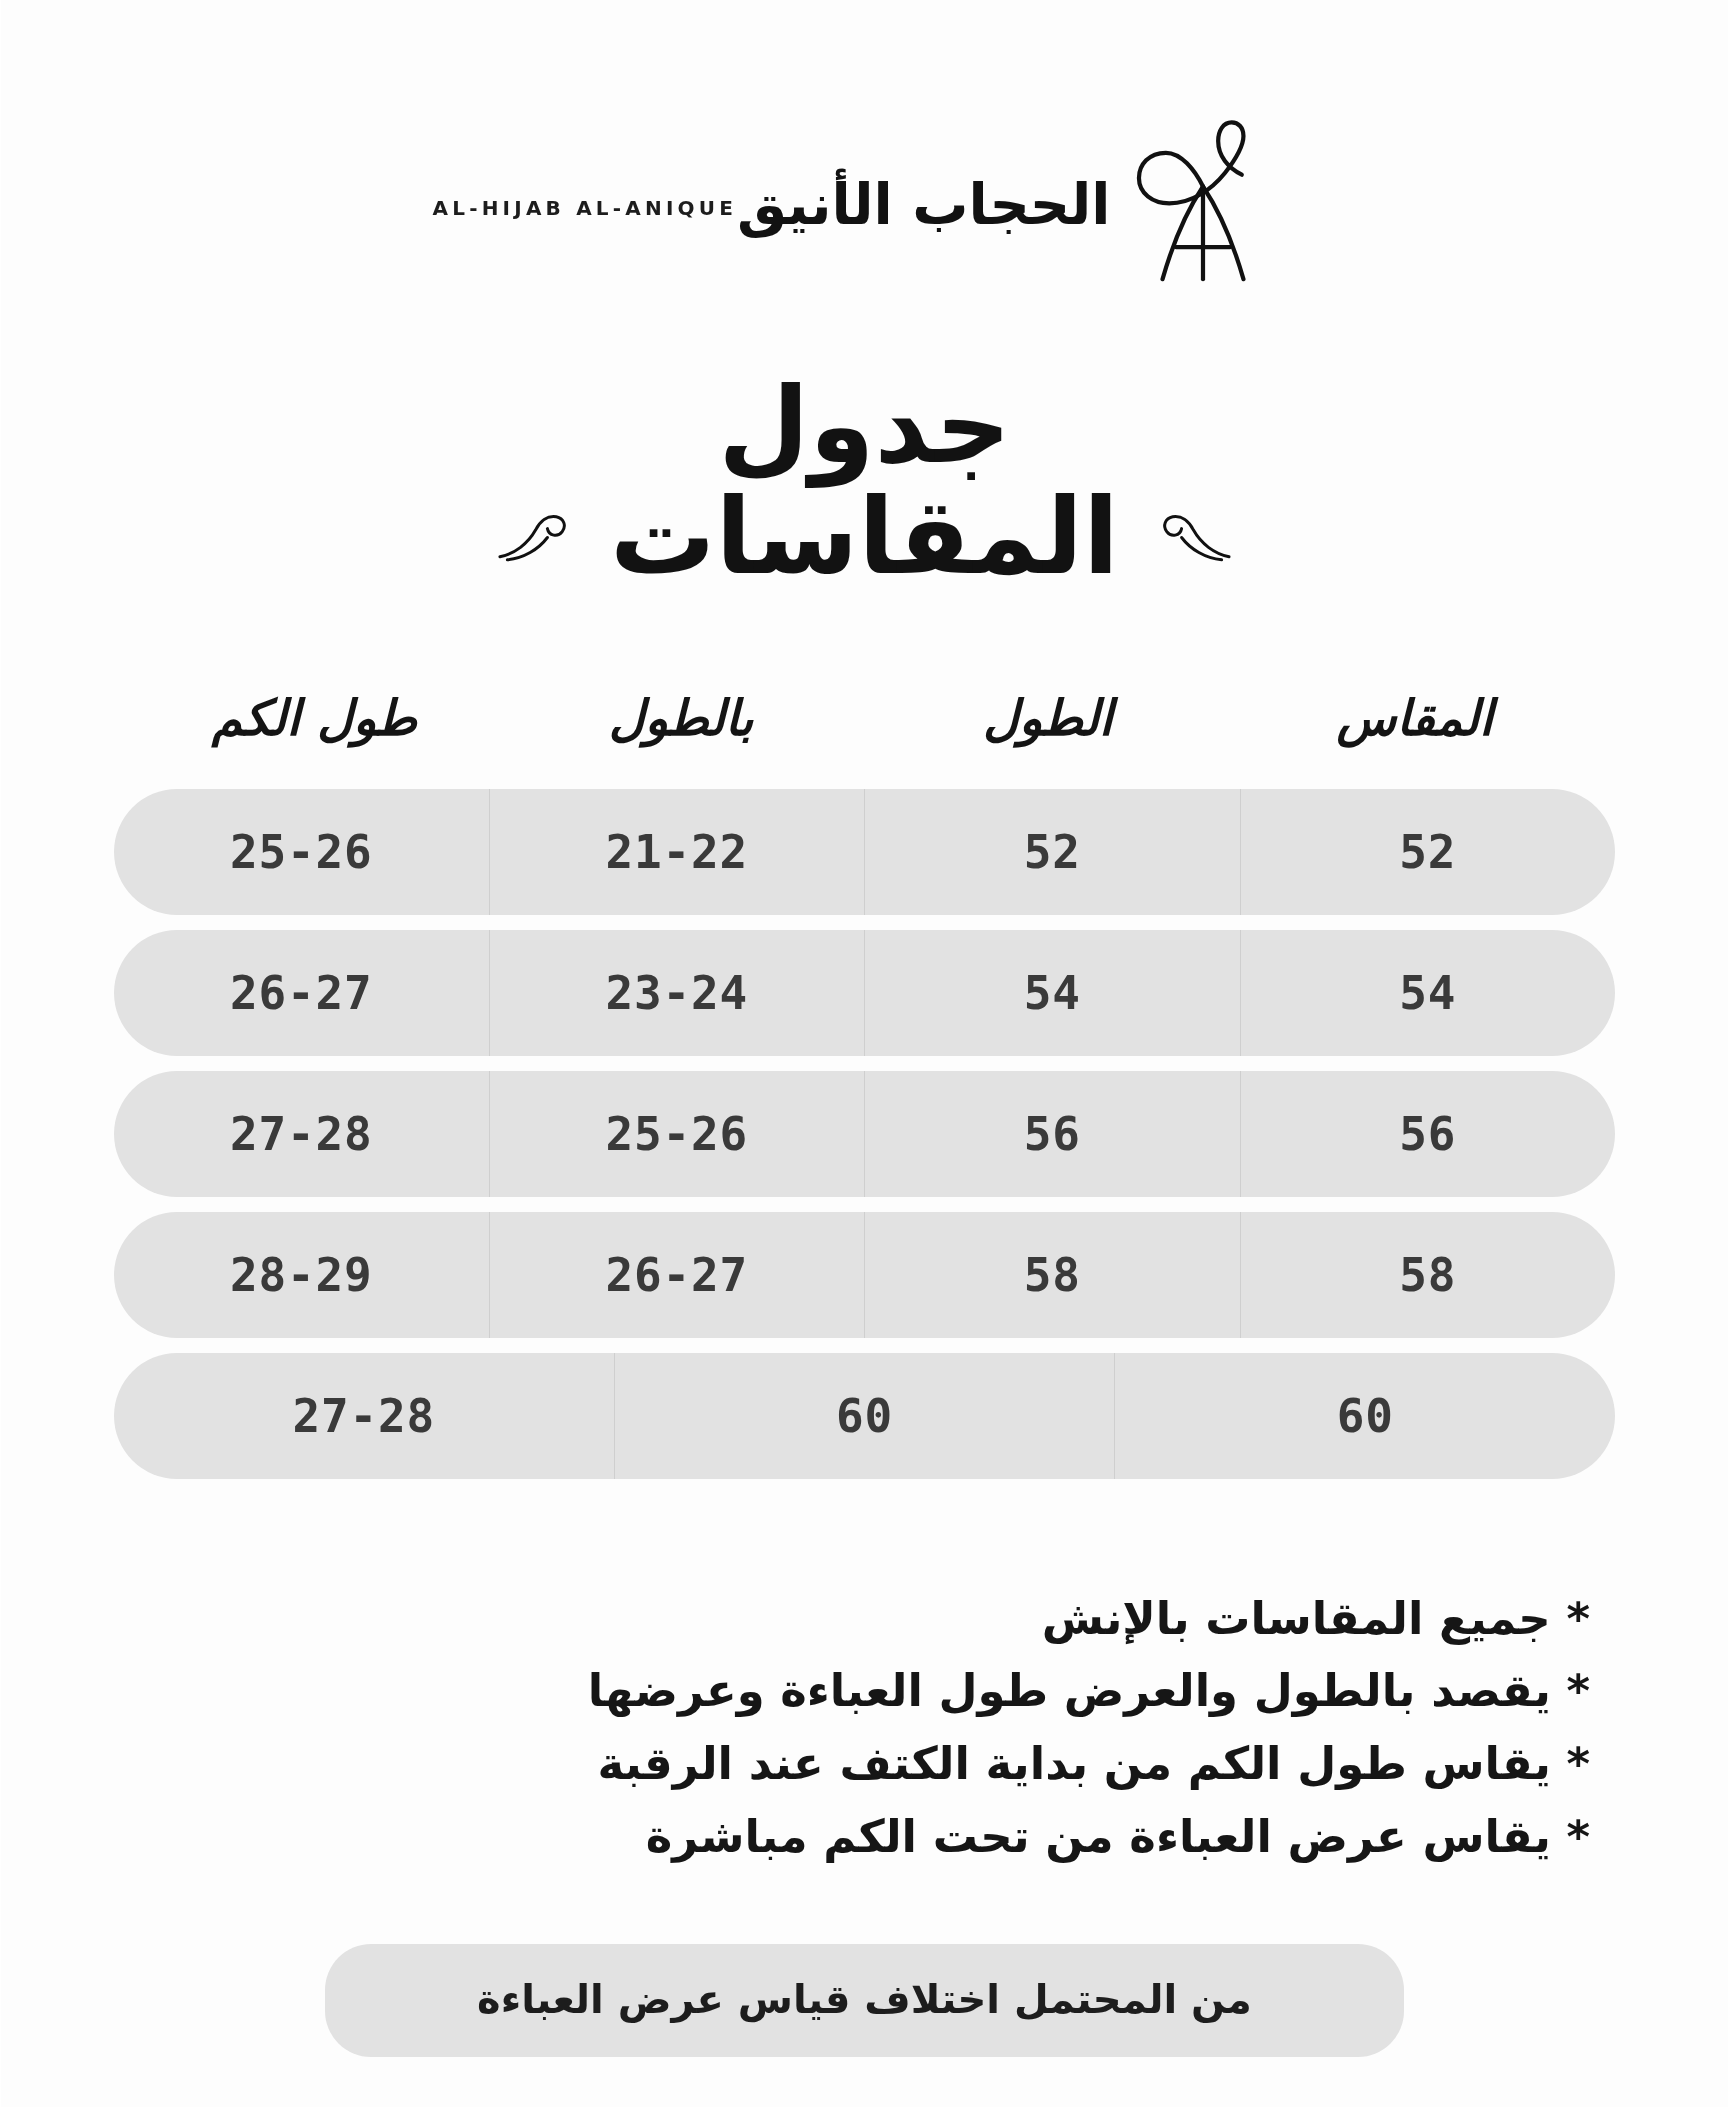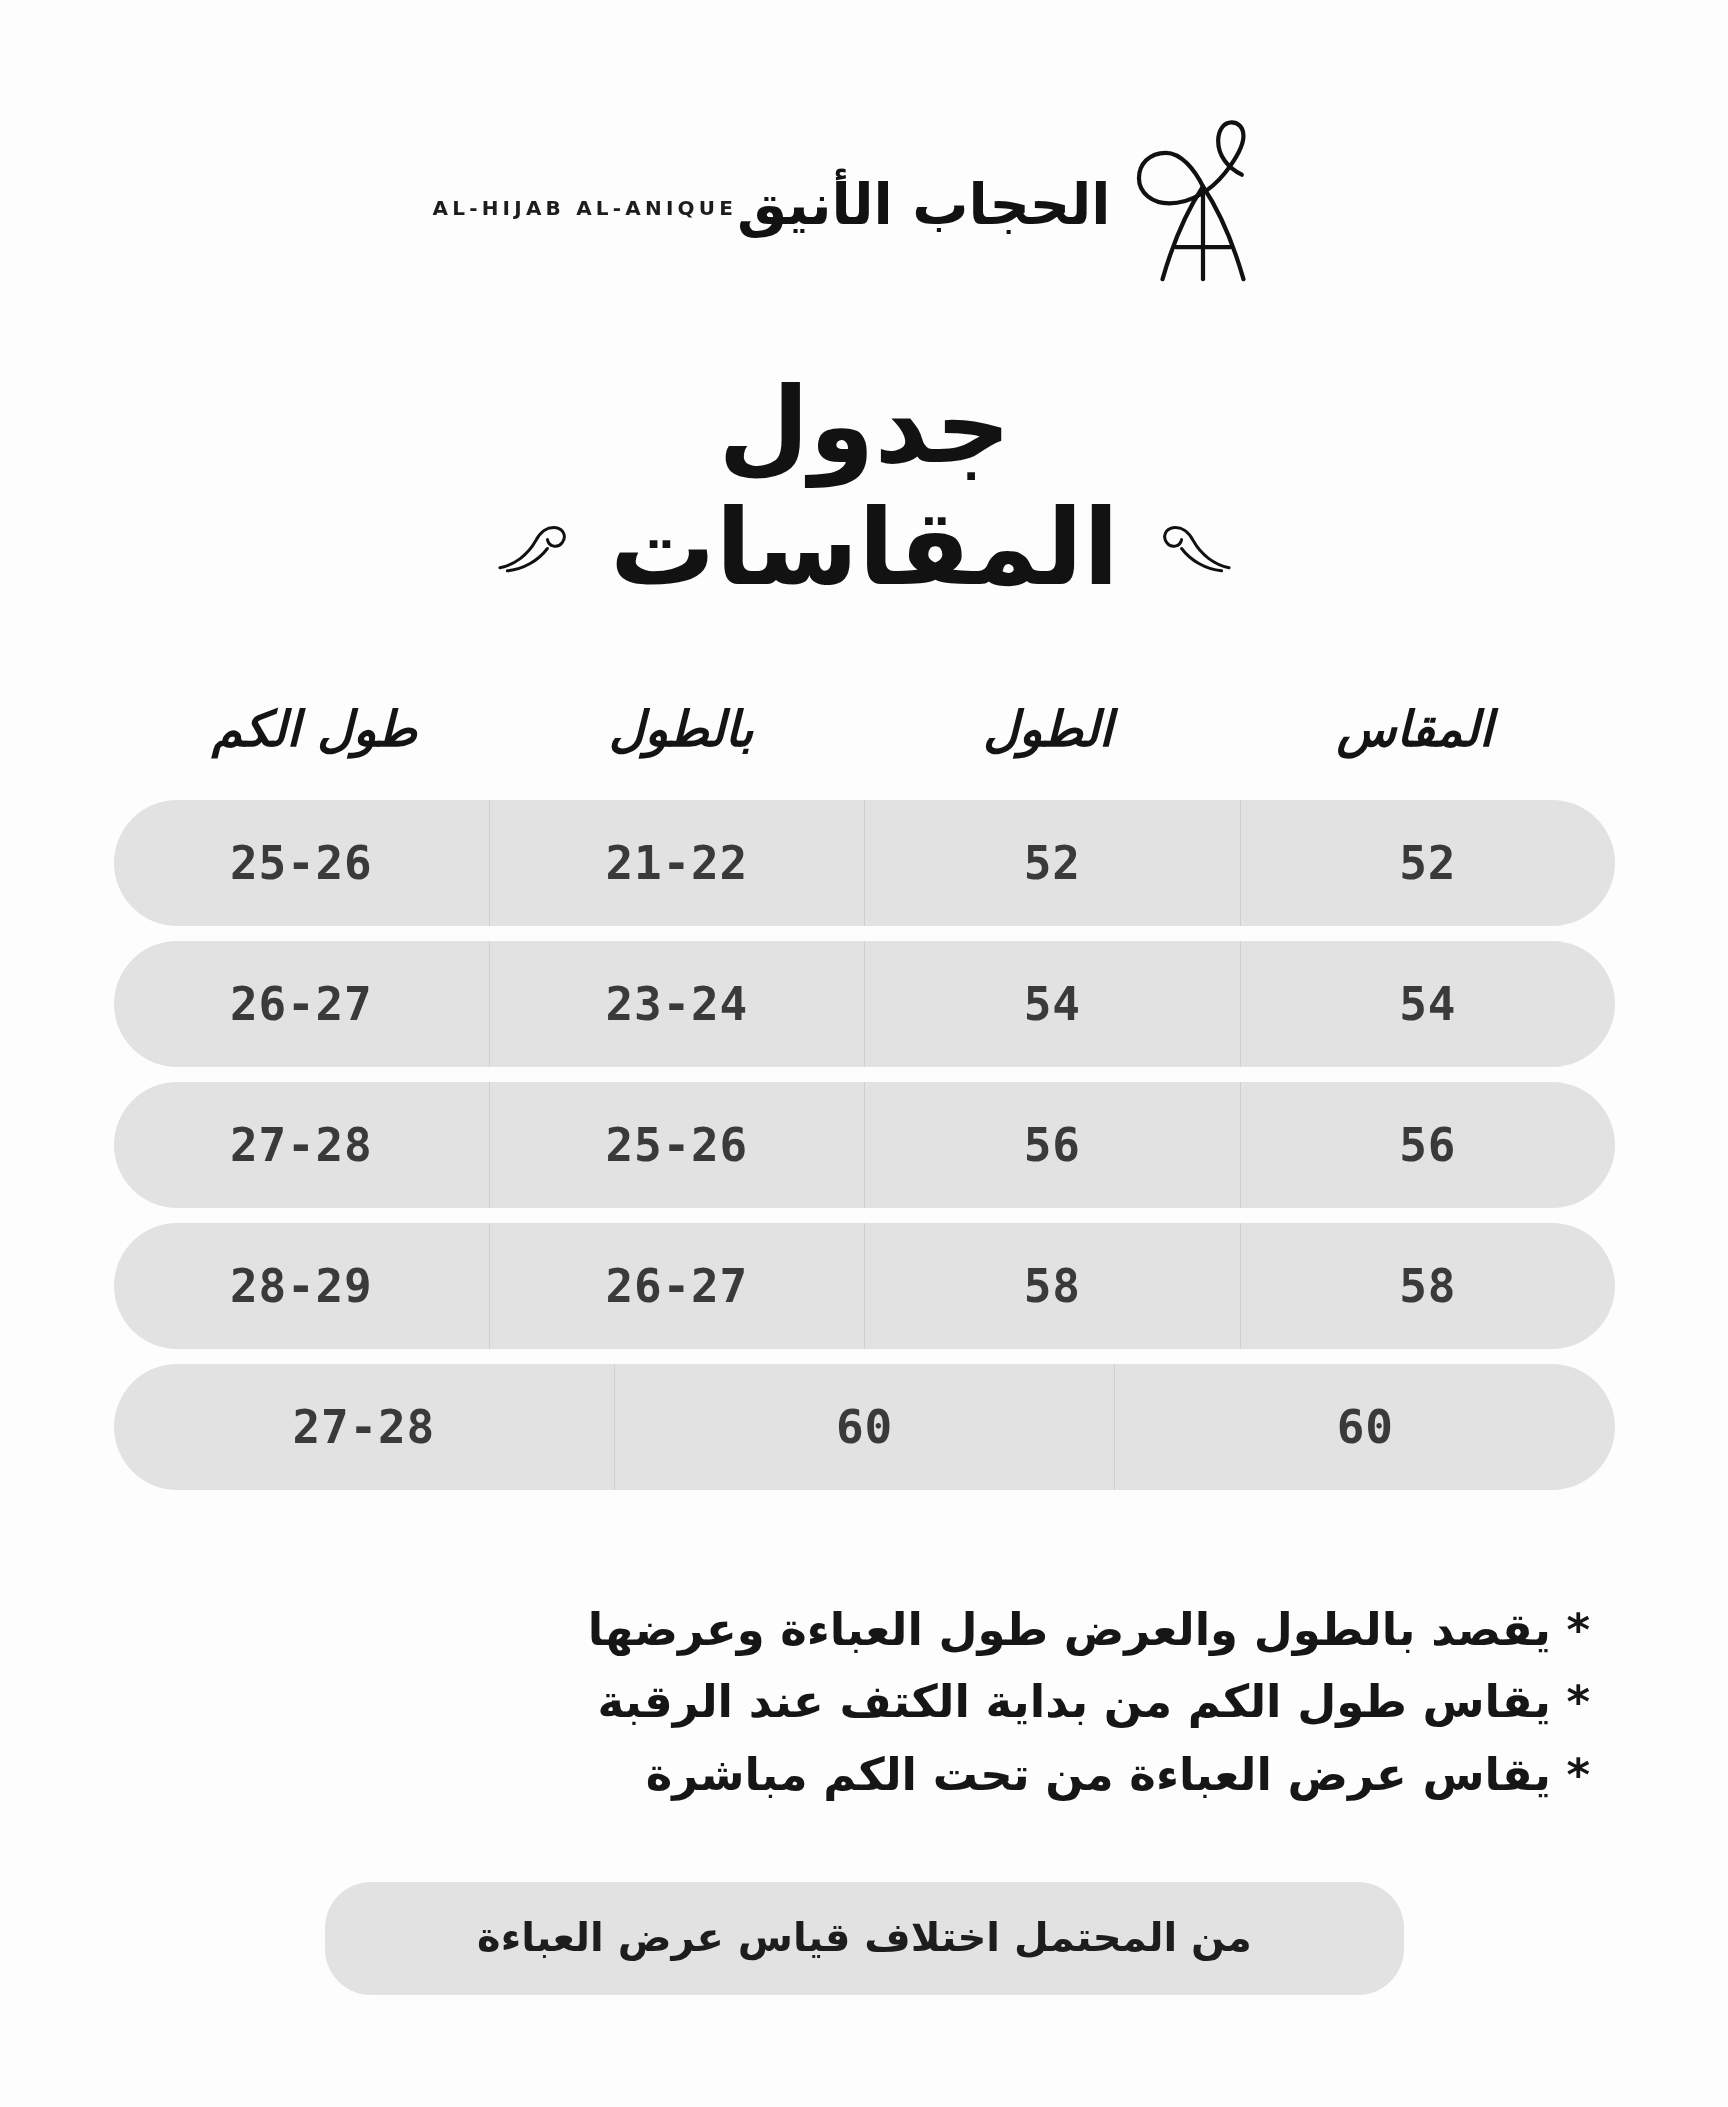--- a/index.html
+++ b/index.html
@@ -72,21 +72,21 @@
     font-size: 105px;
     font-weight: 700;
     line-height: 1.05;
     color: #121212;
   }
 
   .title-line2-wrap {
     display: flex;
     align-items: center;
     gap: 27px;
-    margin-top: 12px;
+    margin-top: 1px;
   }
 
   .title-line2 {
     font-size: 105px;
     font-weight: 700;
     line-height: 1.05;
     color: #121212;
   }
 
   .flourish {
@@ -258,20 +258,21 @@
     </div>
 
     <div class="data-row">
       <div class="data-cell">60</div>
       <div class="data-cell">60</div>
       <div class="data-cell">27-28</div>
     </div>
   </div>
 
   <div class="notes">
+    <div class="note">* جميع المقاسات بالإنش</div>
     <div class="note">* يقصد بالطول والعرض طول العباءة وعرضها</div>
     <div class="note">* يقاس طول الكم من بداية الكتف عند الرقبة</div>
     <div class="note">* يقاس عرض العباءة من تحت الكم مباشرة</div>
   </div>
 
   <div class="disclaimer">
     <div class="disclaimer-line">من المحتمل اختلاف قياس عرض العباءة</div>
 
   </div>
 

